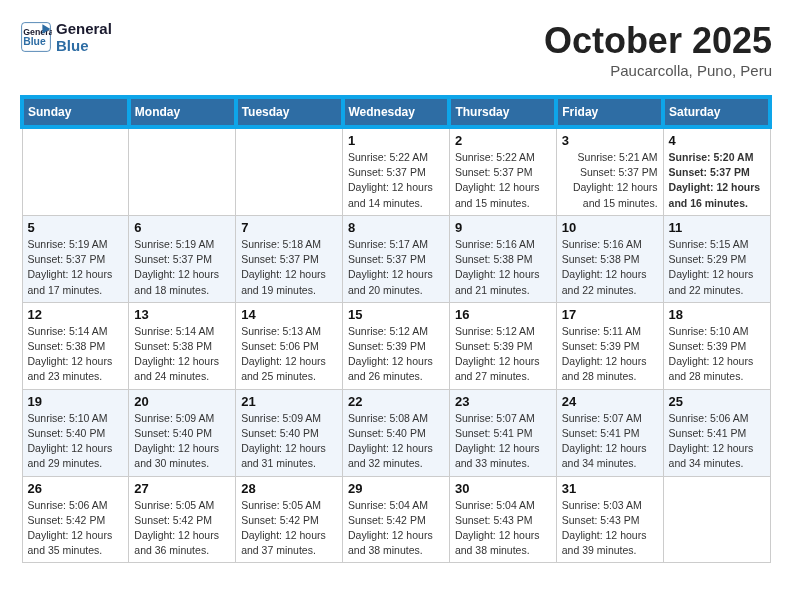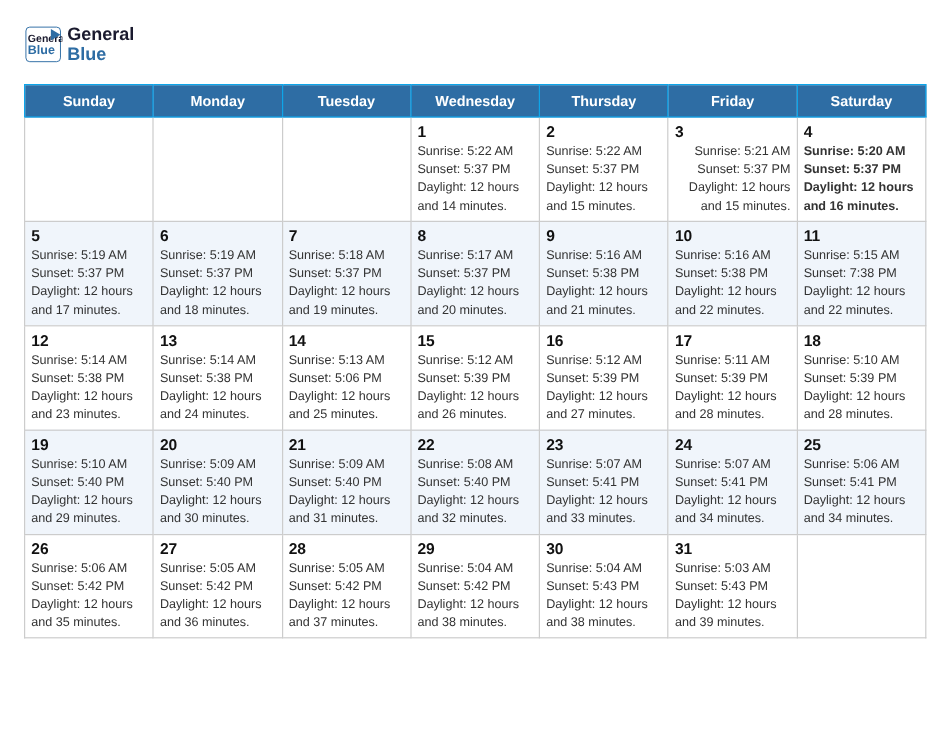--- a/index.html
+++ b/index.html
@@ -39,24 +39,24 @@
     }
     .calendar {
       width: 100%;
       border-collapse: collapse;
       font-size: 11px;
     }
     .calendar th {
       background: #2e6da4;
       color: #fff;
       padding: 6px 4px;
-      text-align: center;
+      text-align: left;
       font-size: 12px;
       font-weight: bold;
-      border: 1px solid #0ea5e9;
+      border: 4px solid #0ea5e9;
     }
     .calendar td {
       border: 1px solid #ccc;
       vertical-align: top;
       padding: 4px 5px;
       width: 107px;
       min-height: 80px;
       background: #fff;
     }
     .calendar tr:nth-child(even) td {
@@ -90,20 +90,24 @@
       <text x="4" y="18" font-size="11" font-weight="bold" fill="#1a1a2e" font-family="Arial">General</text>
       <text x="4" y="30" font-size="13" font-weight="bold" fill="#2e6da4" font-family="Arial">Blue</text>
 
       <polygon points="28,4 38,10 28,16" fill="#2e6da4"></polygon>
     </svg>
     <div>
       <div style="font-size:15px;font-weight:bold;color:#1a1a2e;">General</div>
       <div style="font-size:15px;font-weight:bold;color:#2e6da4;">Blue</div>
     </div>
   </div>
+  <div class="title-block">
+    <div class="month-title">October 2025</div>
+    <div class="location">Paucarcolla, Puno, Peru</div>
+  </div>
 </div>
 
 <table class="calendar">
   <thead>
     <tr>
     <th>Sunday</th>
         <th>Monday</th>
         <th>Tuesday</th>
         <th>Wednesday</th>
         <th>Thursday</th>
@@ -184,21 +188,21 @@
         <td>
           <div class="day-num">10</div>
           <div class="day-info" style="white-space: pre-line;">Sunrise: 5:16 AM
 Sunset: 5:38 PM
 Daylight: 12 hours
 and 22 minutes.</div>
         </td>
         <td>
           <div class="day-num">11</div>
           <div class="day-info" style="white-space: pre-line;">Sunrise: 5:15 AM
-Sunset: 7:38 PM
+Sunset: 5:29 PM
 Daylight: 12 hours
 and 22 minutes.</div>
         </td>
       </tr>
       <tr>
         <td>
           <div class="day-num">12</div>
           <div class="day-info" style="white-space: pre-line;">Sunrise: 5:14 AM
 Sunset: 5:38 PM
 Daylight: 12 hours

